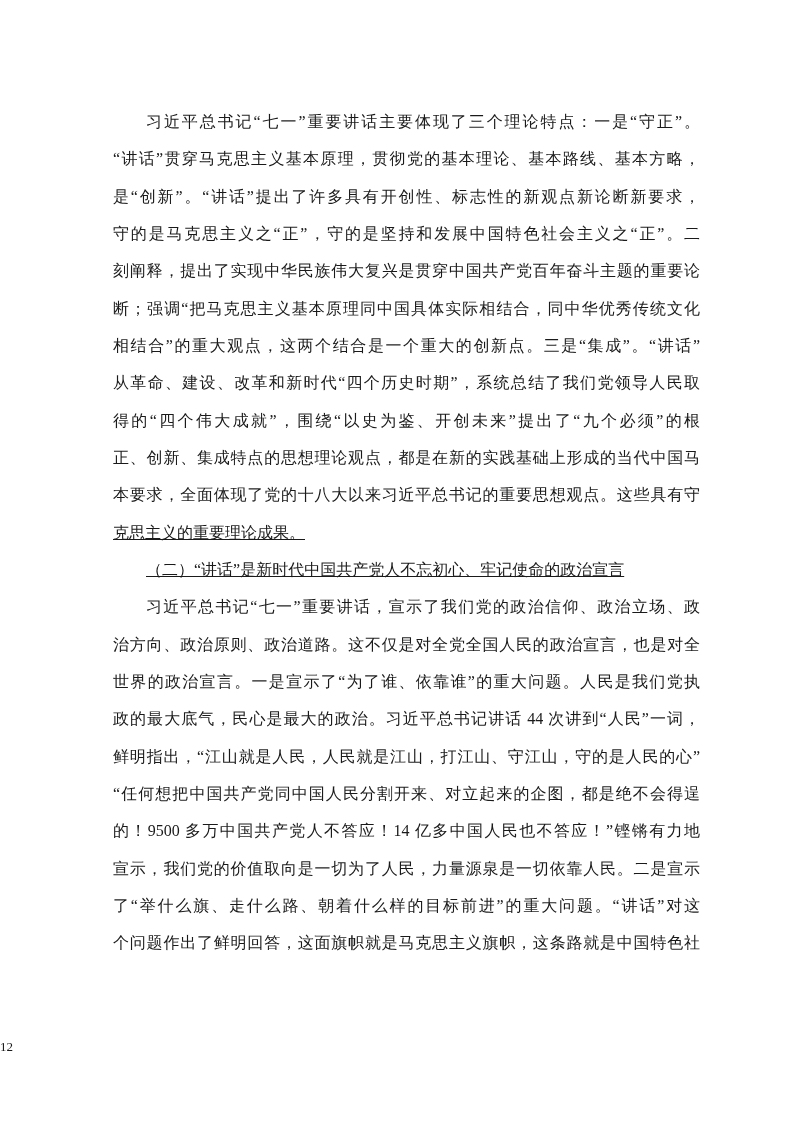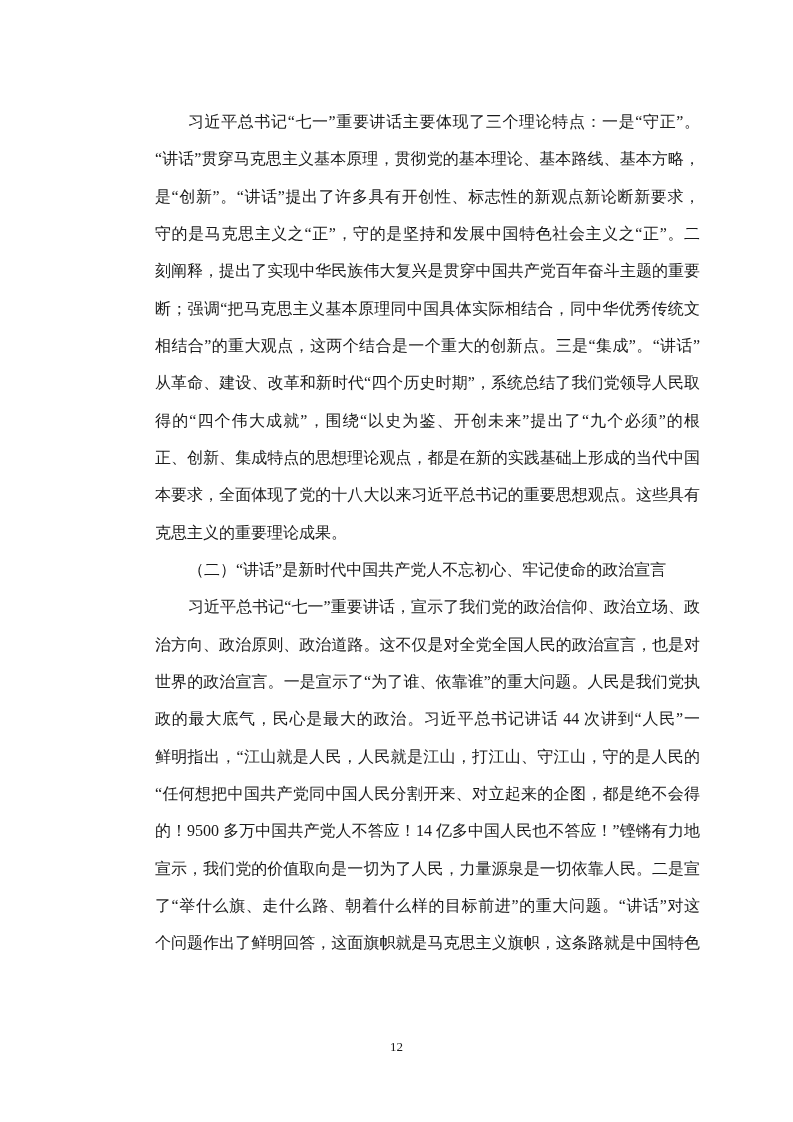--- a/index.html
+++ b/index.html
@@ -26,35 +26,34 @@
     color: #1a1a1a;
     font-family: "Liberation Serif", "DejaVu Serif", serif;
     font-size: 16px;
   }
   .line {
     height: 37.33px;
     line-height: 37.33px;
     text-align: justify;
     text-align-last: justify;
     overflow: hidden;
-    margin-left: 42px;
   }
   .line.indent {
     text-indent: 33px;
   }
   .line.short {
     text-align: right;
     text-align-last: left;
+    text-decoration: underline;
   }
   .page-num {
     position: absolute;
     left: 0;
     top: 1039px;
     width: 793px;
-    text-align: center;
     font-family: "Liberation Serif", "DejaVu Serif", serif;
     font-size: 13px;
     color: #1a1a1a;
   }
 </style>
 </head>
 <body>
 
 <div class="page">
   <div class="text-block">

